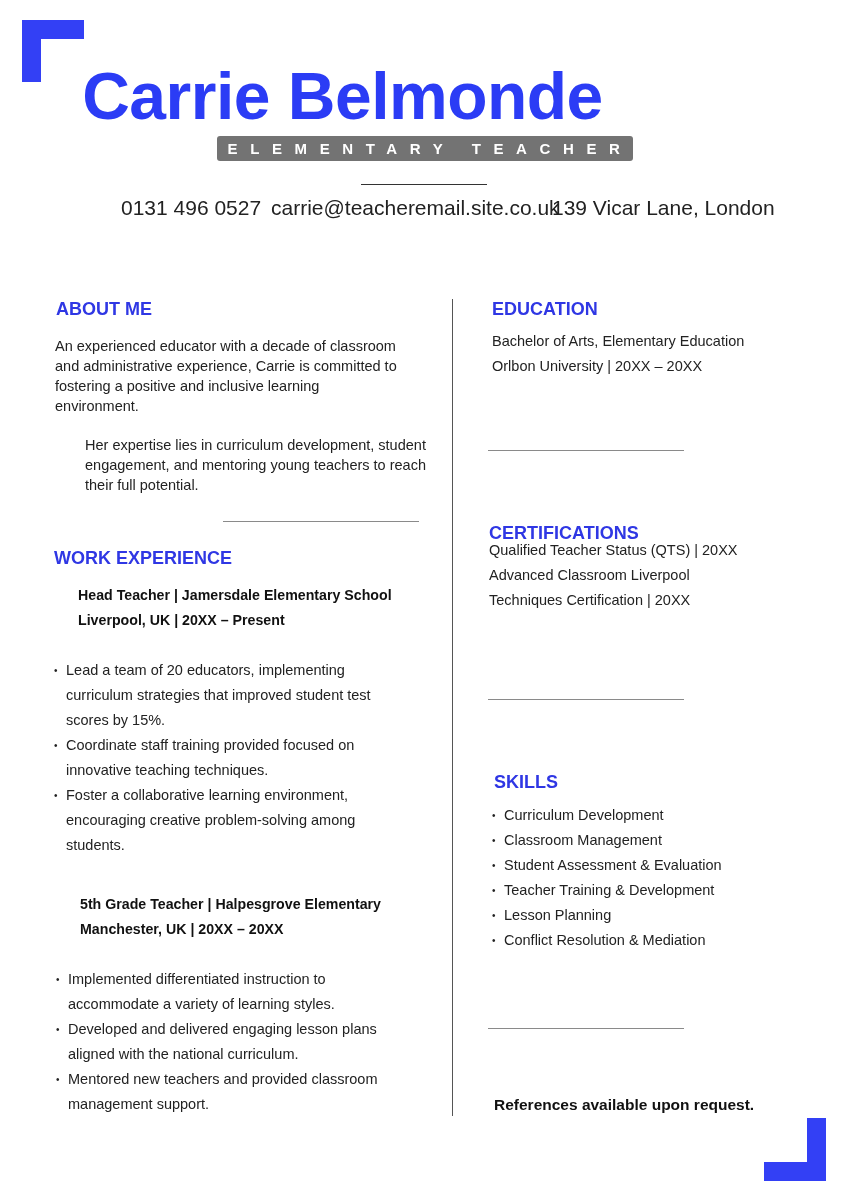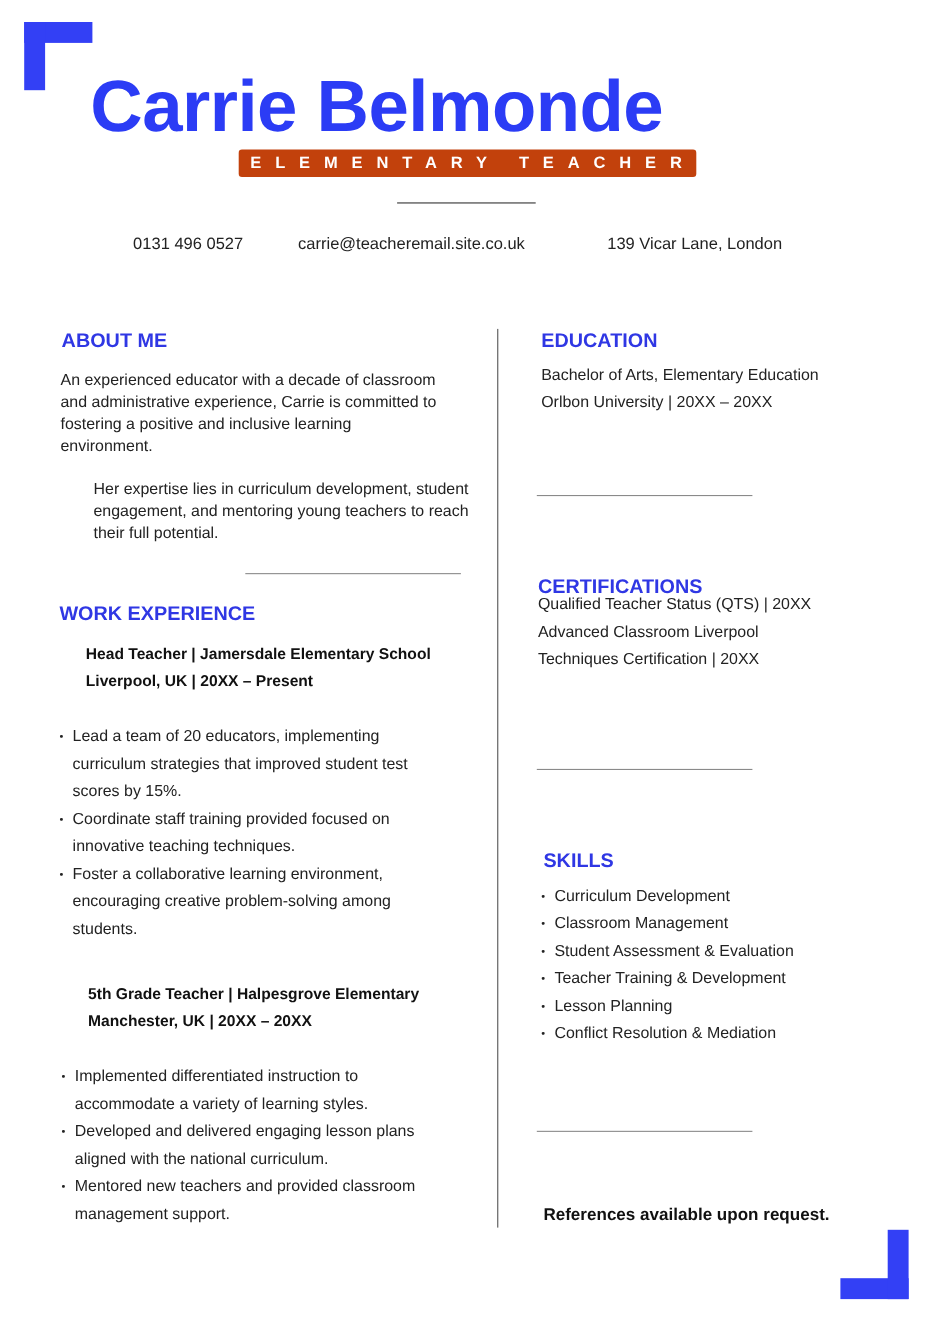--- a/index.html
+++ b/index.html
@@ -12,28 +12,28 @@
   .c-br-h { left: 764px; top: 1162px; width: 62px; height: 19px; }
   .c-br-v { left: 807px; top: 1118px; width: 19px; height: 63px; }
 
   .name {
     position: absolute; left: 0; top: 58px; width: 685px; text-align: center;
     font-size: 66px; font-weight: bold; color: #2b3cf5; letter-spacing: -0.5px;
     line-height: 76px;
   }
   .badge {
     position: absolute; left: 217px; top: 136px; width: 416px; height: 25px;
-    background: #c2410c; border-radius: 3px; color: #ffffff;
+    background: #737373; border-radius: 3px; color: #ffffff;
     font-size: 15px; font-weight: bold; letter-spacing: 12.6px;
     line-height: 25px; text-align: center; padding-left: 10px; white-space: nowrap;
   }
   .top-rule { position: absolute; left: 361px; top: 184px; width: 126px; height: 1px; background: #333; }
 
-  .contacts { position: absolute; top: 212px; left: 0; width: 680px; height: 20px;
-    font-size: 15px; color: #222; }
+  .contacts { position: absolute; top: 198px; left: 0; width: 680px; height: 20px;
+    font-size: 21px; color: #222; }
   .contacts span { position: absolute; white-space: nowrap; line-height: 20px; }
   .ct-phone { left: 121px; }
   .ct-email { left: 271px; }
   .ct-addr { left: 552px; }
 
   .vrule { position: absolute; left: 452px; top: 299px; width: 1px; height: 817px; background: #555; }
   .hrule { position: absolute; height: 1px; background: #8a8a8a; }
   .hr-about { left: 223px; top: 521px; width: 196px; }
   .hr-edu { left: 488px; top: 450px; width: 196px; }
   .hr-cert { left: 488px; top: 699px; width: 196px; }

